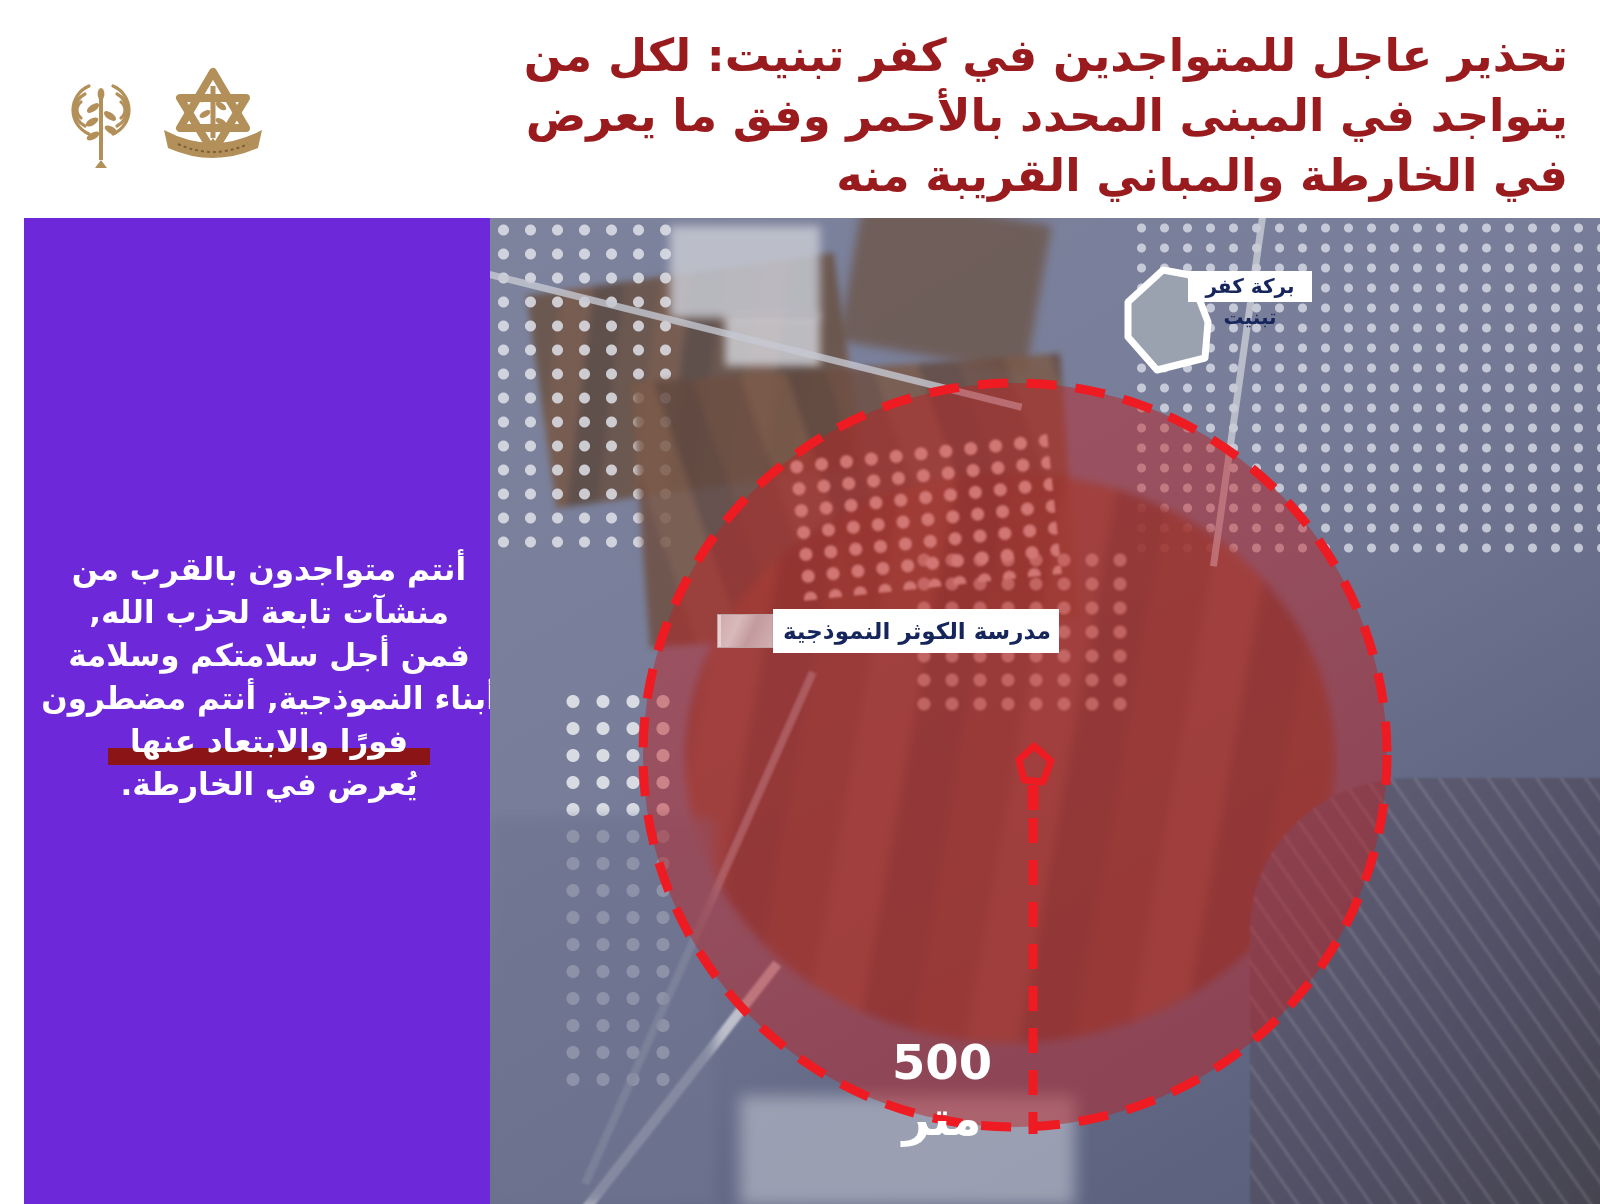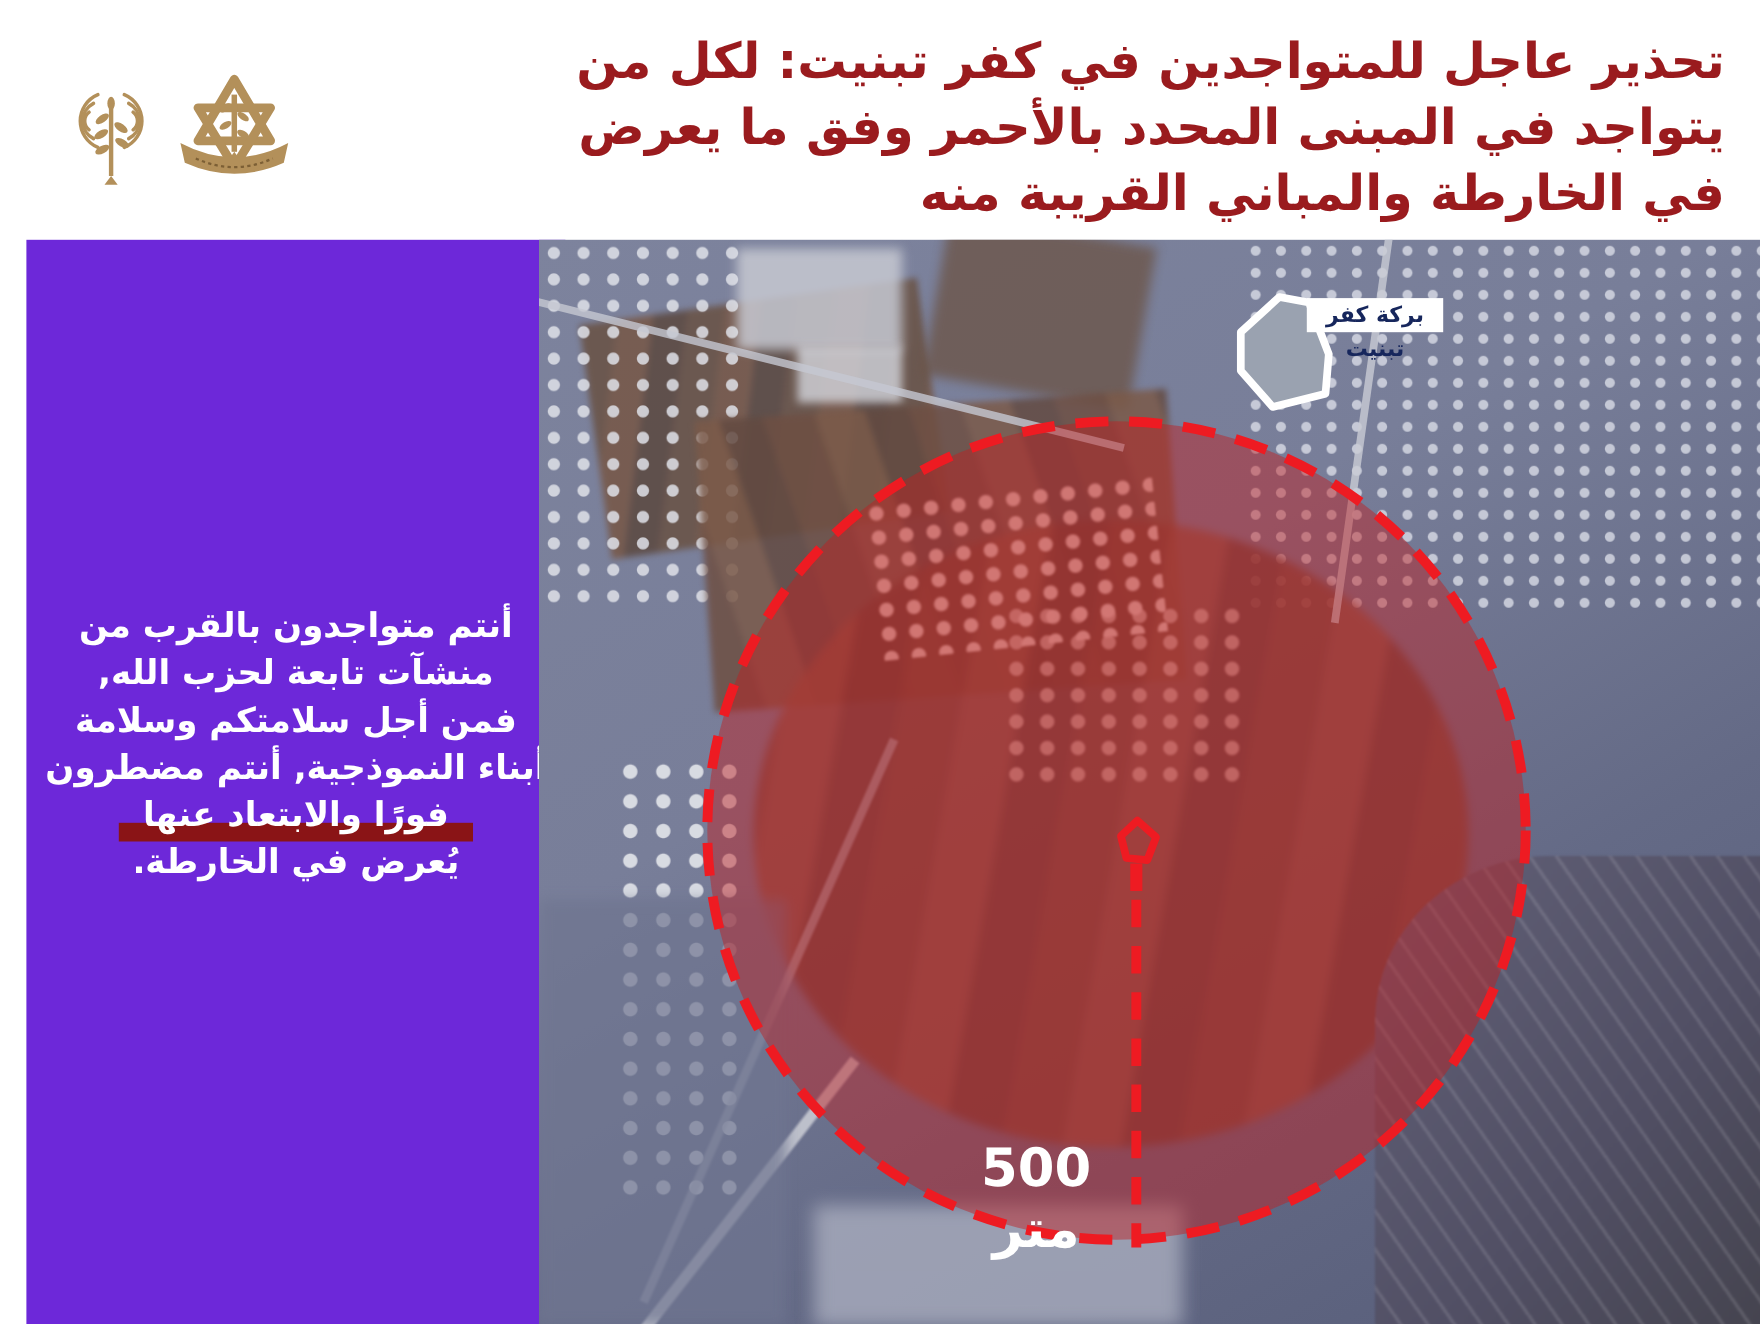--- a/index.html
+++ b/index.html
@@ -169,16 +169,20 @@
 
     <svg class="overlay-svg" viewBox="0 0 1110 986">
       <circle cx="525" cy="537" r="372" fill="#c01f22" fill-opacity="0.47" stroke="#ee1b22" stroke-width="9" stroke-dasharray="30 19"></circle>
       <polygon points="638,84 673,52 700,57 718,104 715,140 667,152 638,119" fill="#9aa2b0" stroke="#ffffff" stroke-width="7" stroke-linejoin="round"></polygon>
       <line x1="543" y1="600" x2="543" y2="916" stroke="#ee1b22" stroke-width="9" stroke-dasharray="25 17"></line>
       <polygon points="529,542 544,528 561,543 553,564 534,562" fill="none" stroke="#ee1b22" stroke-width="7" stroke-linejoin="round"></polygon>
       <line x1="543" y1="567" x2="543" y2="592" stroke="#ee1b22" stroke-width="11"></line>
     </svg>
 
     <div class="pond-label">بركة كفر تبنيت</div>
+    <div class="school-label">
+      <span class="school-text">مدرسة الكوثر النموذجية</span>
+      <div class="school-thumb"></div>
+    </div>
     <div class="dist-label">500 متر</div>
   </div>
 
 </div>
 
 </body></html>

